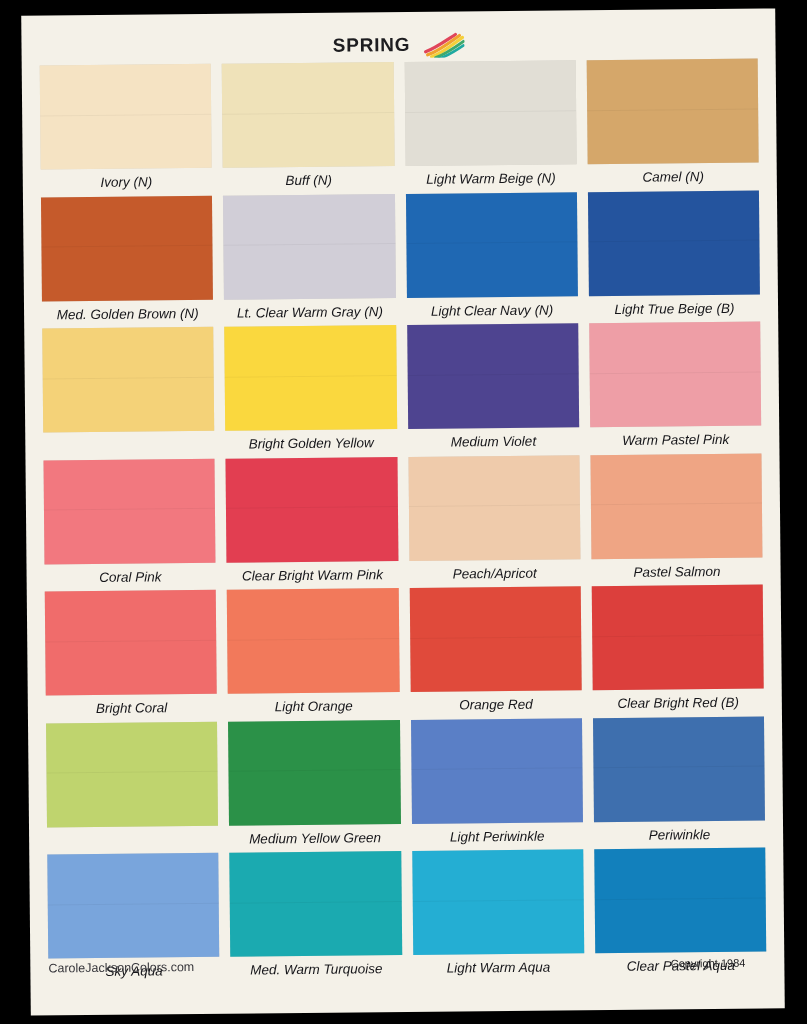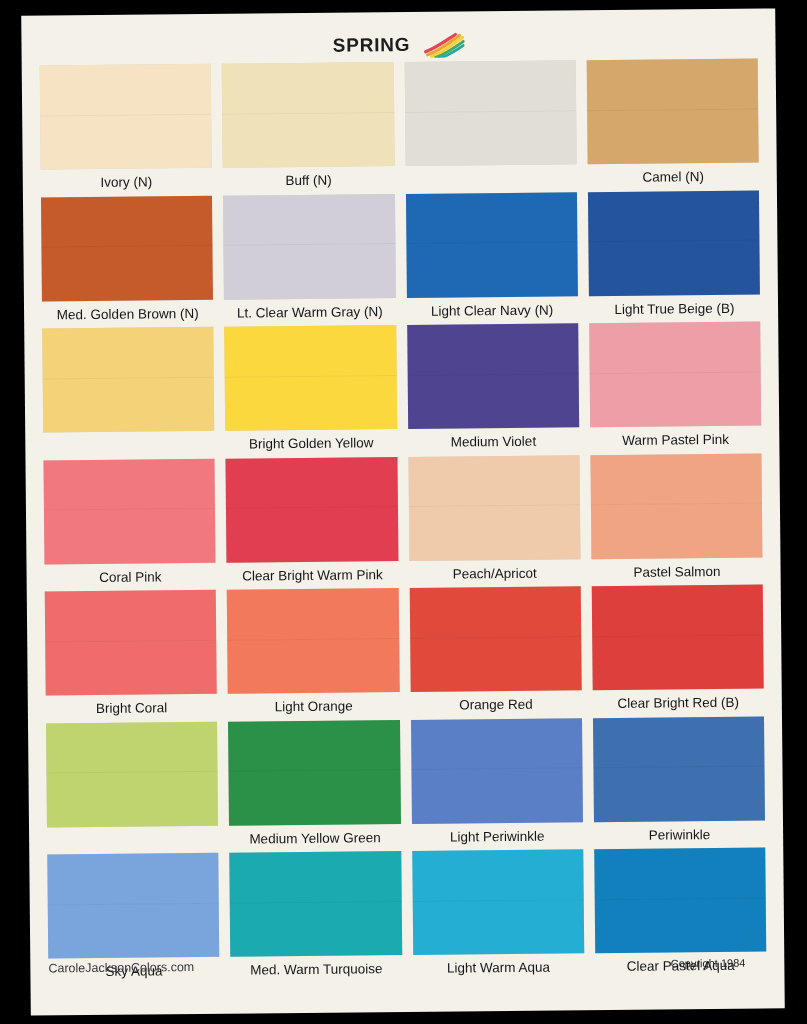--- a/index.html
+++ b/index.html
@@ -91,20 +91,21 @@
     background: rgba(0,0,0,0.045);
   }
   .swatch-label {
     font-size: 13.5px;
     color: #16161a;
     line-height: 1;
     padding-top: 7px;
     padding-bottom: 7px;
     text-align: center;
     white-space: nowrap;
+    font-style: italic;
   }
 
   
   #footer {
     position: absolute;
     left: 18px;
     right: 18px;
     bottom: 34px;
     height: 20px;
   }
@@ -148,20 +149,21 @@
         <div class="cell">
           <div class="swatch" style="background: rgb(245, 227, 195);"></div>
           <div class="swatch-label">Ivory (N)</div>
         </div>
         <div class="cell">
           <div class="swatch" style="background: rgb(239, 226, 185);"></div>
           <div class="swatch-label">Buff (N)</div>
         </div>
         <div class="cell">
           <div class="swatch" style="background: rgb(225, 222, 213);"></div>
+          <div class="swatch-label">Light Warm Beige (N)</div>
         </div>
         <div class="cell">
           <div class="swatch" style="background: rgb(213, 167, 106);"></div>
           <div class="swatch-label">Camel (N)</div>
         </div>
         <div class="cell">
           <div class="swatch" style="background: rgb(197, 90, 43);"></div>
           <div class="swatch-label">Med. Golden Brown (N)</div>
         </div>
         <div class="cell">

